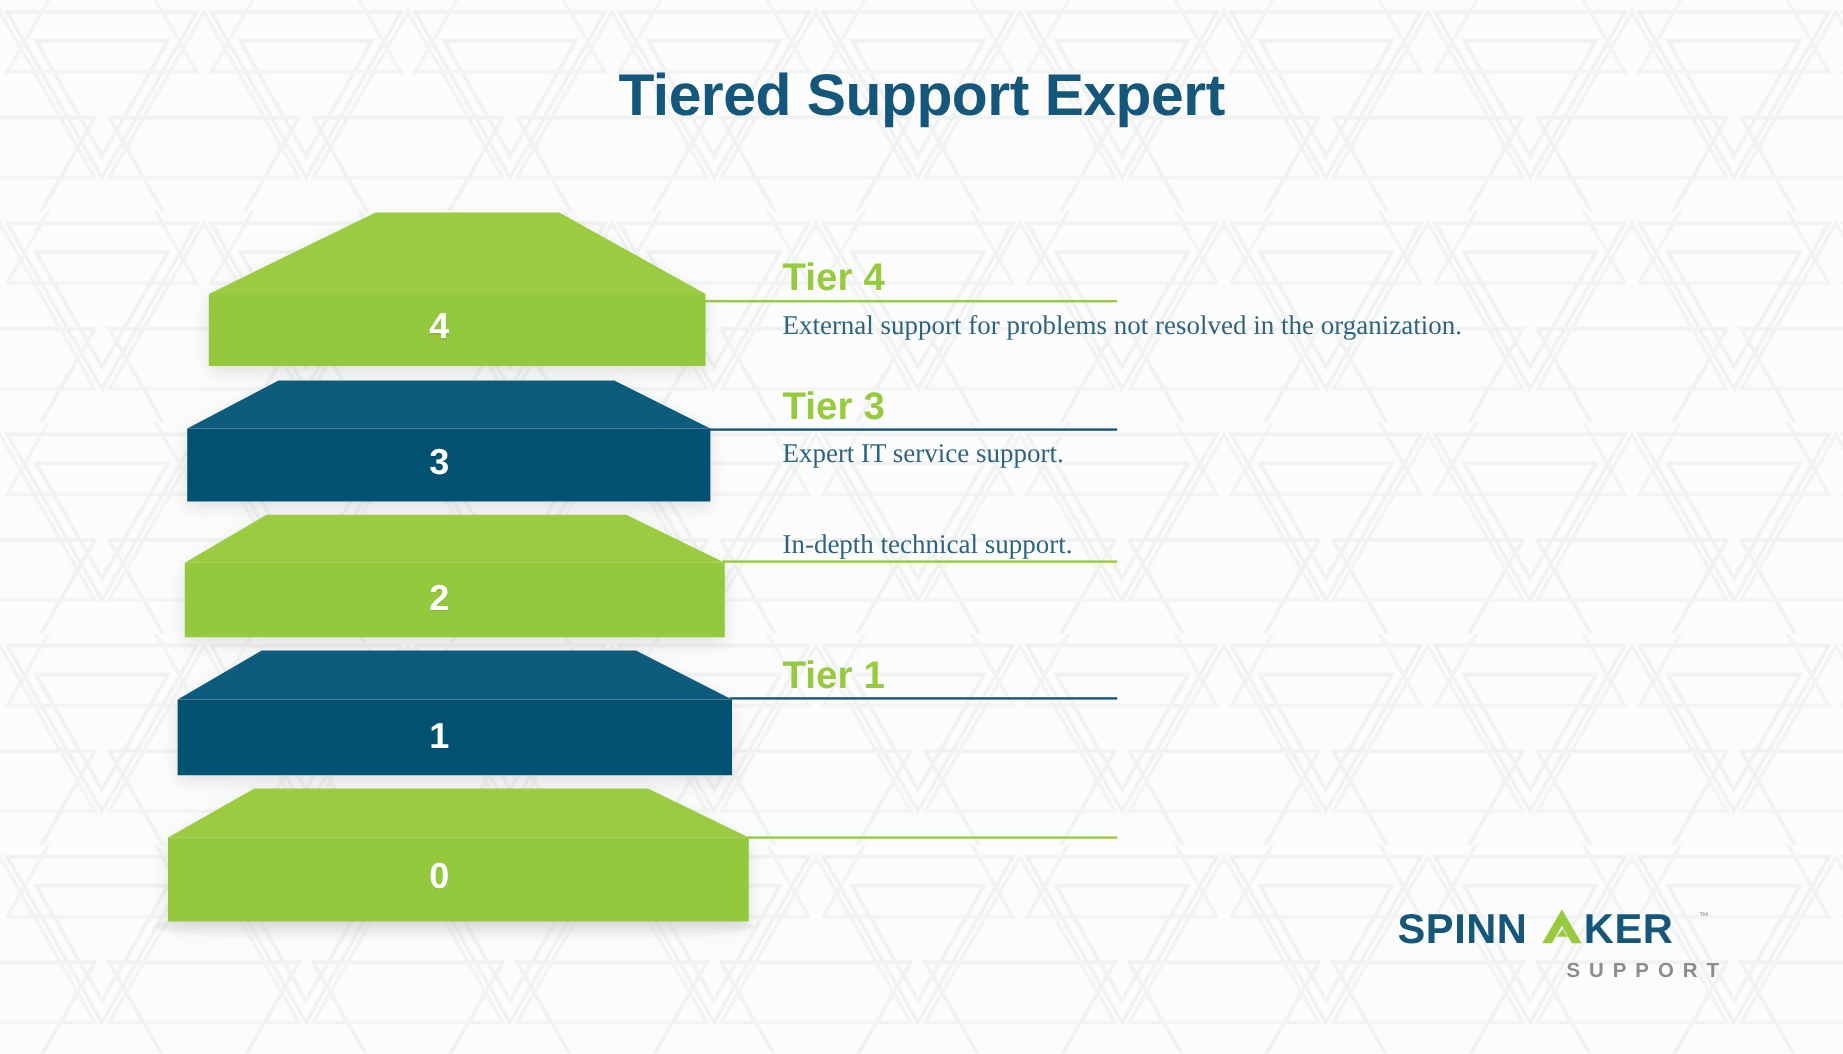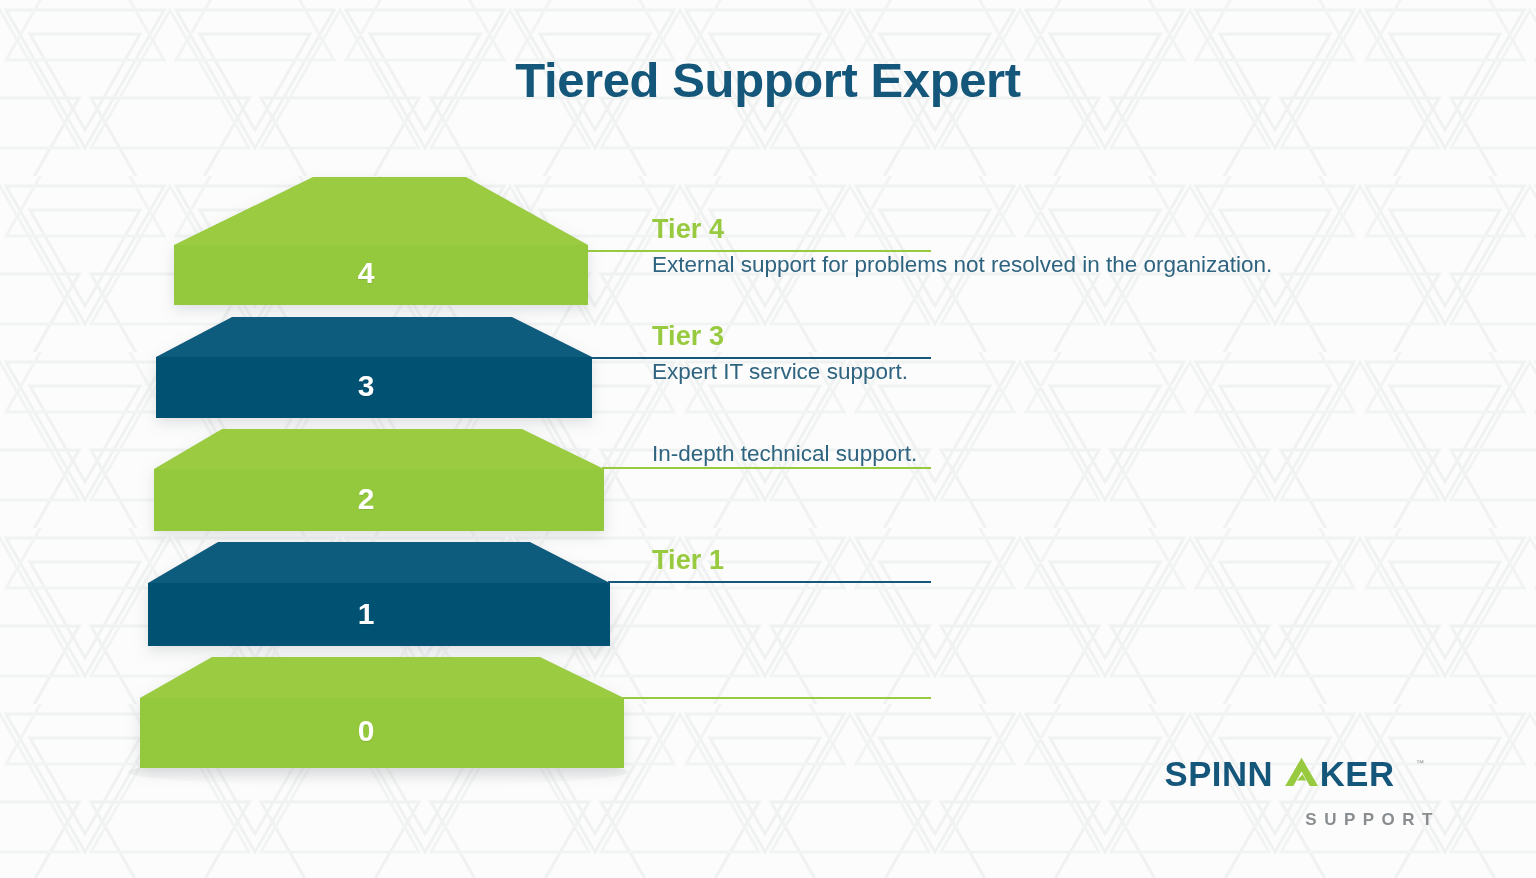--- a/index.html
+++ b/index.html
@@ -68,35 +68,35 @@
   }
 
   
   .tier-info {
     position: absolute;
     z-index: 6;
     left: 652px;
   }
 
   .tier-name {
-    font-size: 27px;
+    font-size: 32px;
     font-weight: bold;
     color: #97CA3F;
     letter-spacing: 0.1px;
     line-height: 1.05;
     font-family: "Liberation Sans", sans-serif;
   }
 
   .tier-desc {
     font-size: 22.5px;
     color: #2E6480;
     line-height: 1.2;
     margin-top: 8px;
     white-space: nowrap;
-    font-family: Liberation Sans, sans-serif;
+    font-family: Liberation Serif, serif;
   }
 
   
   .connector {
     position: absolute;
     height: 2px;
     z-index: 2;
   }
 
   
@@ -111,21 +111,21 @@
     display: block;
     height: 42px;
   }
   #logo-sub {
     display: block;
     text-align: right;
     font-size: 17px;
     letter-spacing: 7.5px;
     color: #8A8D8F;
     font-weight: bold;
-    margin-top: 13px;
+    margin-top: 2px;
     padding-right: 2px;
     font-family: "Liberation Sans", sans-serif;
   }
 </style>
 </head>
 <body>
 
 <div id="slide">
 
   <svg id="bg-pattern" viewBox="0 0 1536 878" width="1536" height="878" aria-hidden="true">

